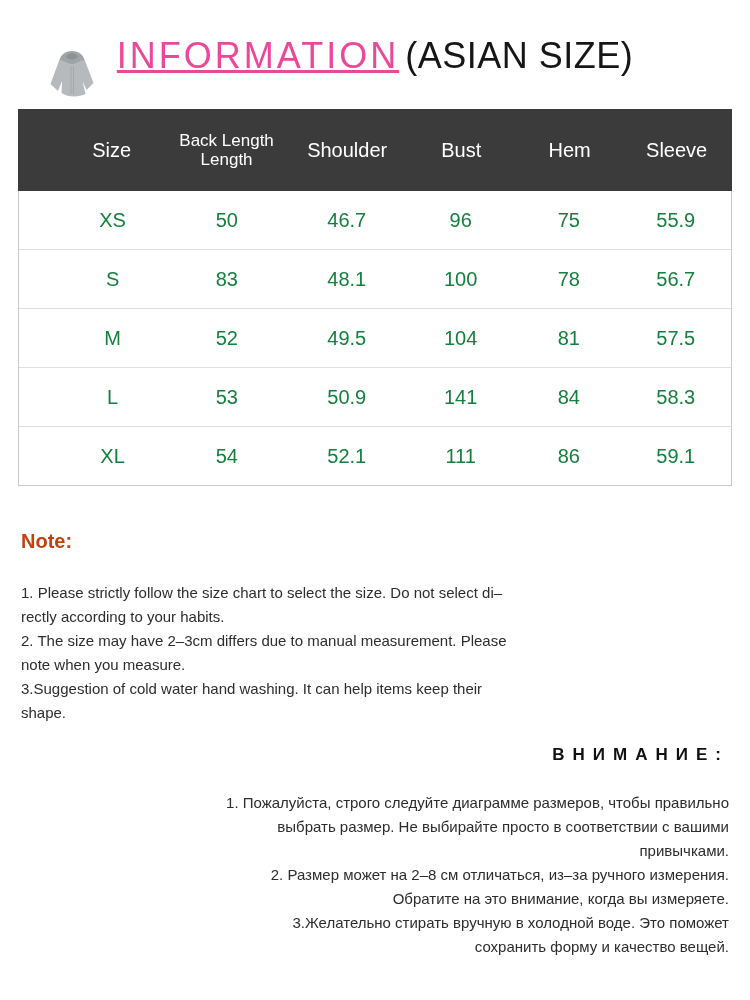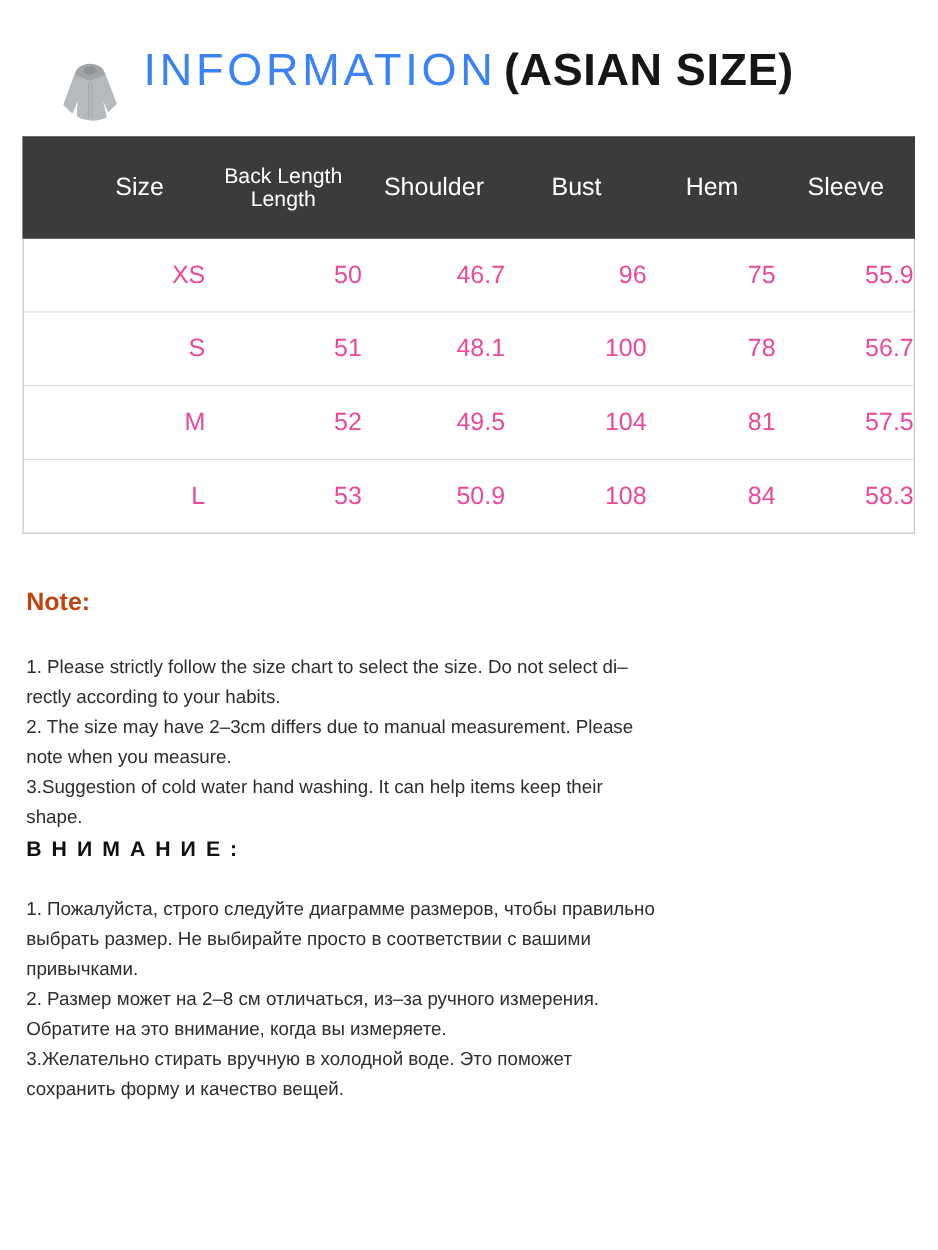--- a/index.html
+++ b/index.html
@@ -4,41 +4,41 @@
 <style>
   html,body{margin:0;padding:0;background:#ffffff;}
   .page{
     width:750px;height:1000px;background:#ffffff;position:relative;overflow:hidden;
     font-family:"Liberation Sans", sans-serif;color:#2d2d2d;box-sizing:border-box;
   }
   
   .header{position:relative;height:110px;}
   .hoodie{position:absolute;left:46px;top:44px;width:52px;height:58px;}
   .title{margin:0;text-align:center;padding-top:38px;font-size:36px;line-height:1;color:#1e1e1e;font-weight:400;}
-  .title .t-light{font-weight:400;letter-spacing:3px;color:#3b82f6;}
-  .title .t-bold{font-weight:700;letter-spacing:0.5px;margin-left:6px;color:#161616;}
+  .title .t-light{font-weight:400;letter-spacing:3px;color:#ec4899;text-decoration:underline;}
+  .title .t-bold{font-weight:400;letter-spacing:0.5px;margin-left:6px;color:#161616;}
   
   .size-table{margin:0 18px;border:1px solid #c9c9c9;border-top:none;}
   .thead{display:flex;align-items:center;background:#3b3b3b;height:82px;margin:-1px -1px 0 -1px;}
   .th{color:#ffffff;text-align:center;font-size:20px;font-weight:400;}
   .th.small{font-size:17px;line-height:19px;padding:0 8px;box-sizing:border-box;}
   .tr{display:flex;align-items:center;height:58px;}
   .tr + .tr{border-top:1px solid #dedede;}
-  .td{text-align:right;font-size:20px;color:#ec4899;}
+  .td{text-align:center;font-size:20px;color:#15803d;}
   .c0{width:15.4%;padding-left:42px;}
   .c1{width:18.7%;}
   .c2{width:17.1%;}
   .c3{width:16.9%;}
   .c4{width:15.4%;}
   .c5{width:16.5%;}
   
   .note{margin:44px 21px 0 21px;}
   .note-heading{margin:0 0 28px 0;font-size:20px;font-weight:700;color:#c2410c;}
   .para{margin:0;font-size:15px;line-height:24px;color:#2d2d2d;white-space:pre-line;}
-  .attention{margin:4px 21px 0 21px;}
+  .attention{margin:20px 21px 0 21px;text-align:right;}
   .attention-heading{margin:0 0 26px 0;font-size:17px;font-weight:700;letter-spacing:8px;color:#111111;}
 </style>
 </head>
 <body>
 
 <div class="page">
 
   <div class="header">
     <span class="hoodie">
       <svg width="52" height="58" viewBox="0 0 52 58" aria-hidden="true">
@@ -64,41 +64,49 @@
       <div class="tr">
         <div class="td c0">XS</div>
         <div class="td c1">50</div>
         <div class="td c2">46.7</div>
         <div class="td c3">96</div>
         <div class="td c4">75</div>
         <div class="td c5">55.9</div>
       </div>
       <div class="tr">
         <div class="td c0">S</div>
-        <div class="td c1">51</div>
+        <div class="td c1">83</div>
         <div class="td c2">48.1</div>
         <div class="td c3">100</div>
         <div class="td c4">78</div>
         <div class="td c5">56.7</div>
       </div>
       <div class="tr">
         <div class="td c0">M</div>
         <div class="td c1">52</div>
         <div class="td c2">49.5</div>
         <div class="td c3">104</div>
         <div class="td c4">81</div>
         <div class="td c5">57.5</div>
       </div>
       <div class="tr">
         <div class="td c0">L</div>
         <div class="td c1">53</div>
         <div class="td c2">50.9</div>
-        <div class="td c3">108</div>
+        <div class="td c3">141</div>
         <div class="td c4">84</div>
         <div class="td c5">58.3</div>
+      </div>
+      <div class="tr">
+        <div class="td c0">XL</div>
+        <div class="td c1">54</div>
+        <div class="td c2">52.1</div>
+        <div class="td c3">111</div>
+        <div class="td c4">86</div>
+        <div class="td c5">59.1</div>
       </div>
     </div>
   </div>
 
   <div class="note">
     <h2 class="note-heading">Note:</h2>
     <p class="para">1. Please strictly follow the size chart  to select the size. Do not select di–
 rectly according to your habits.</p>
     <p class="para">2. The size may have 2–3cm differs due to manual measurement. Please
 note when you measure.</p>

